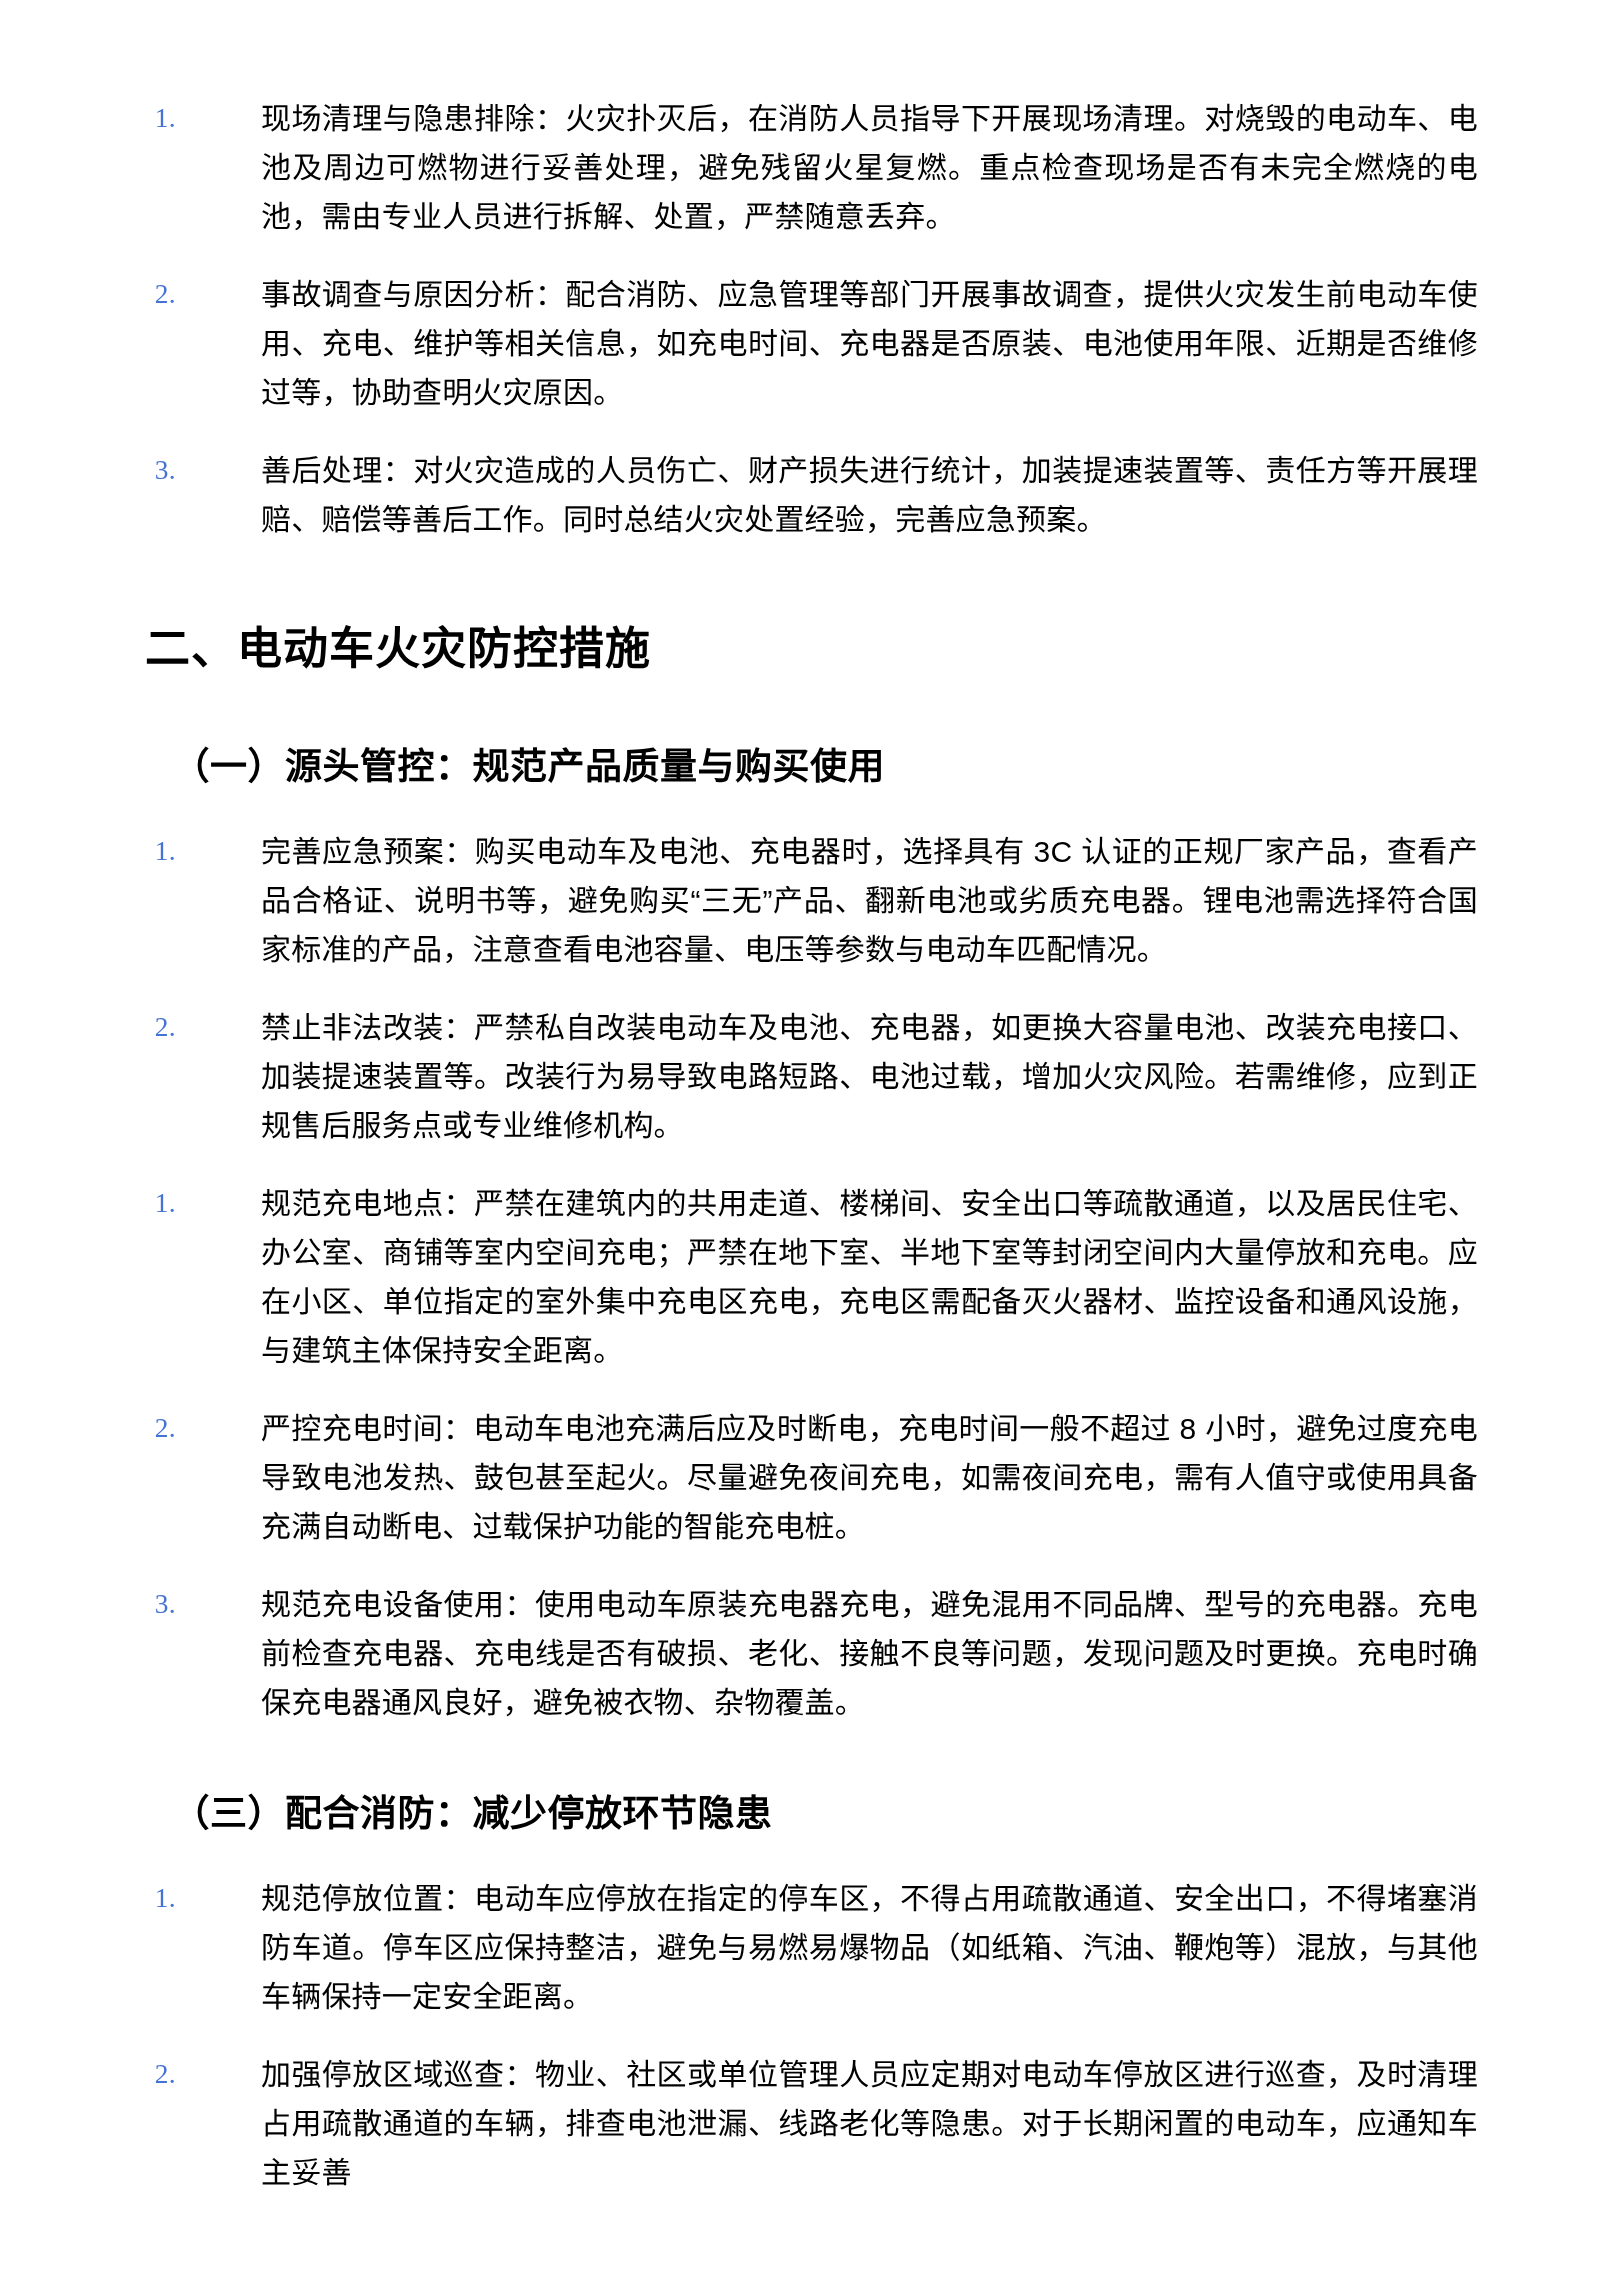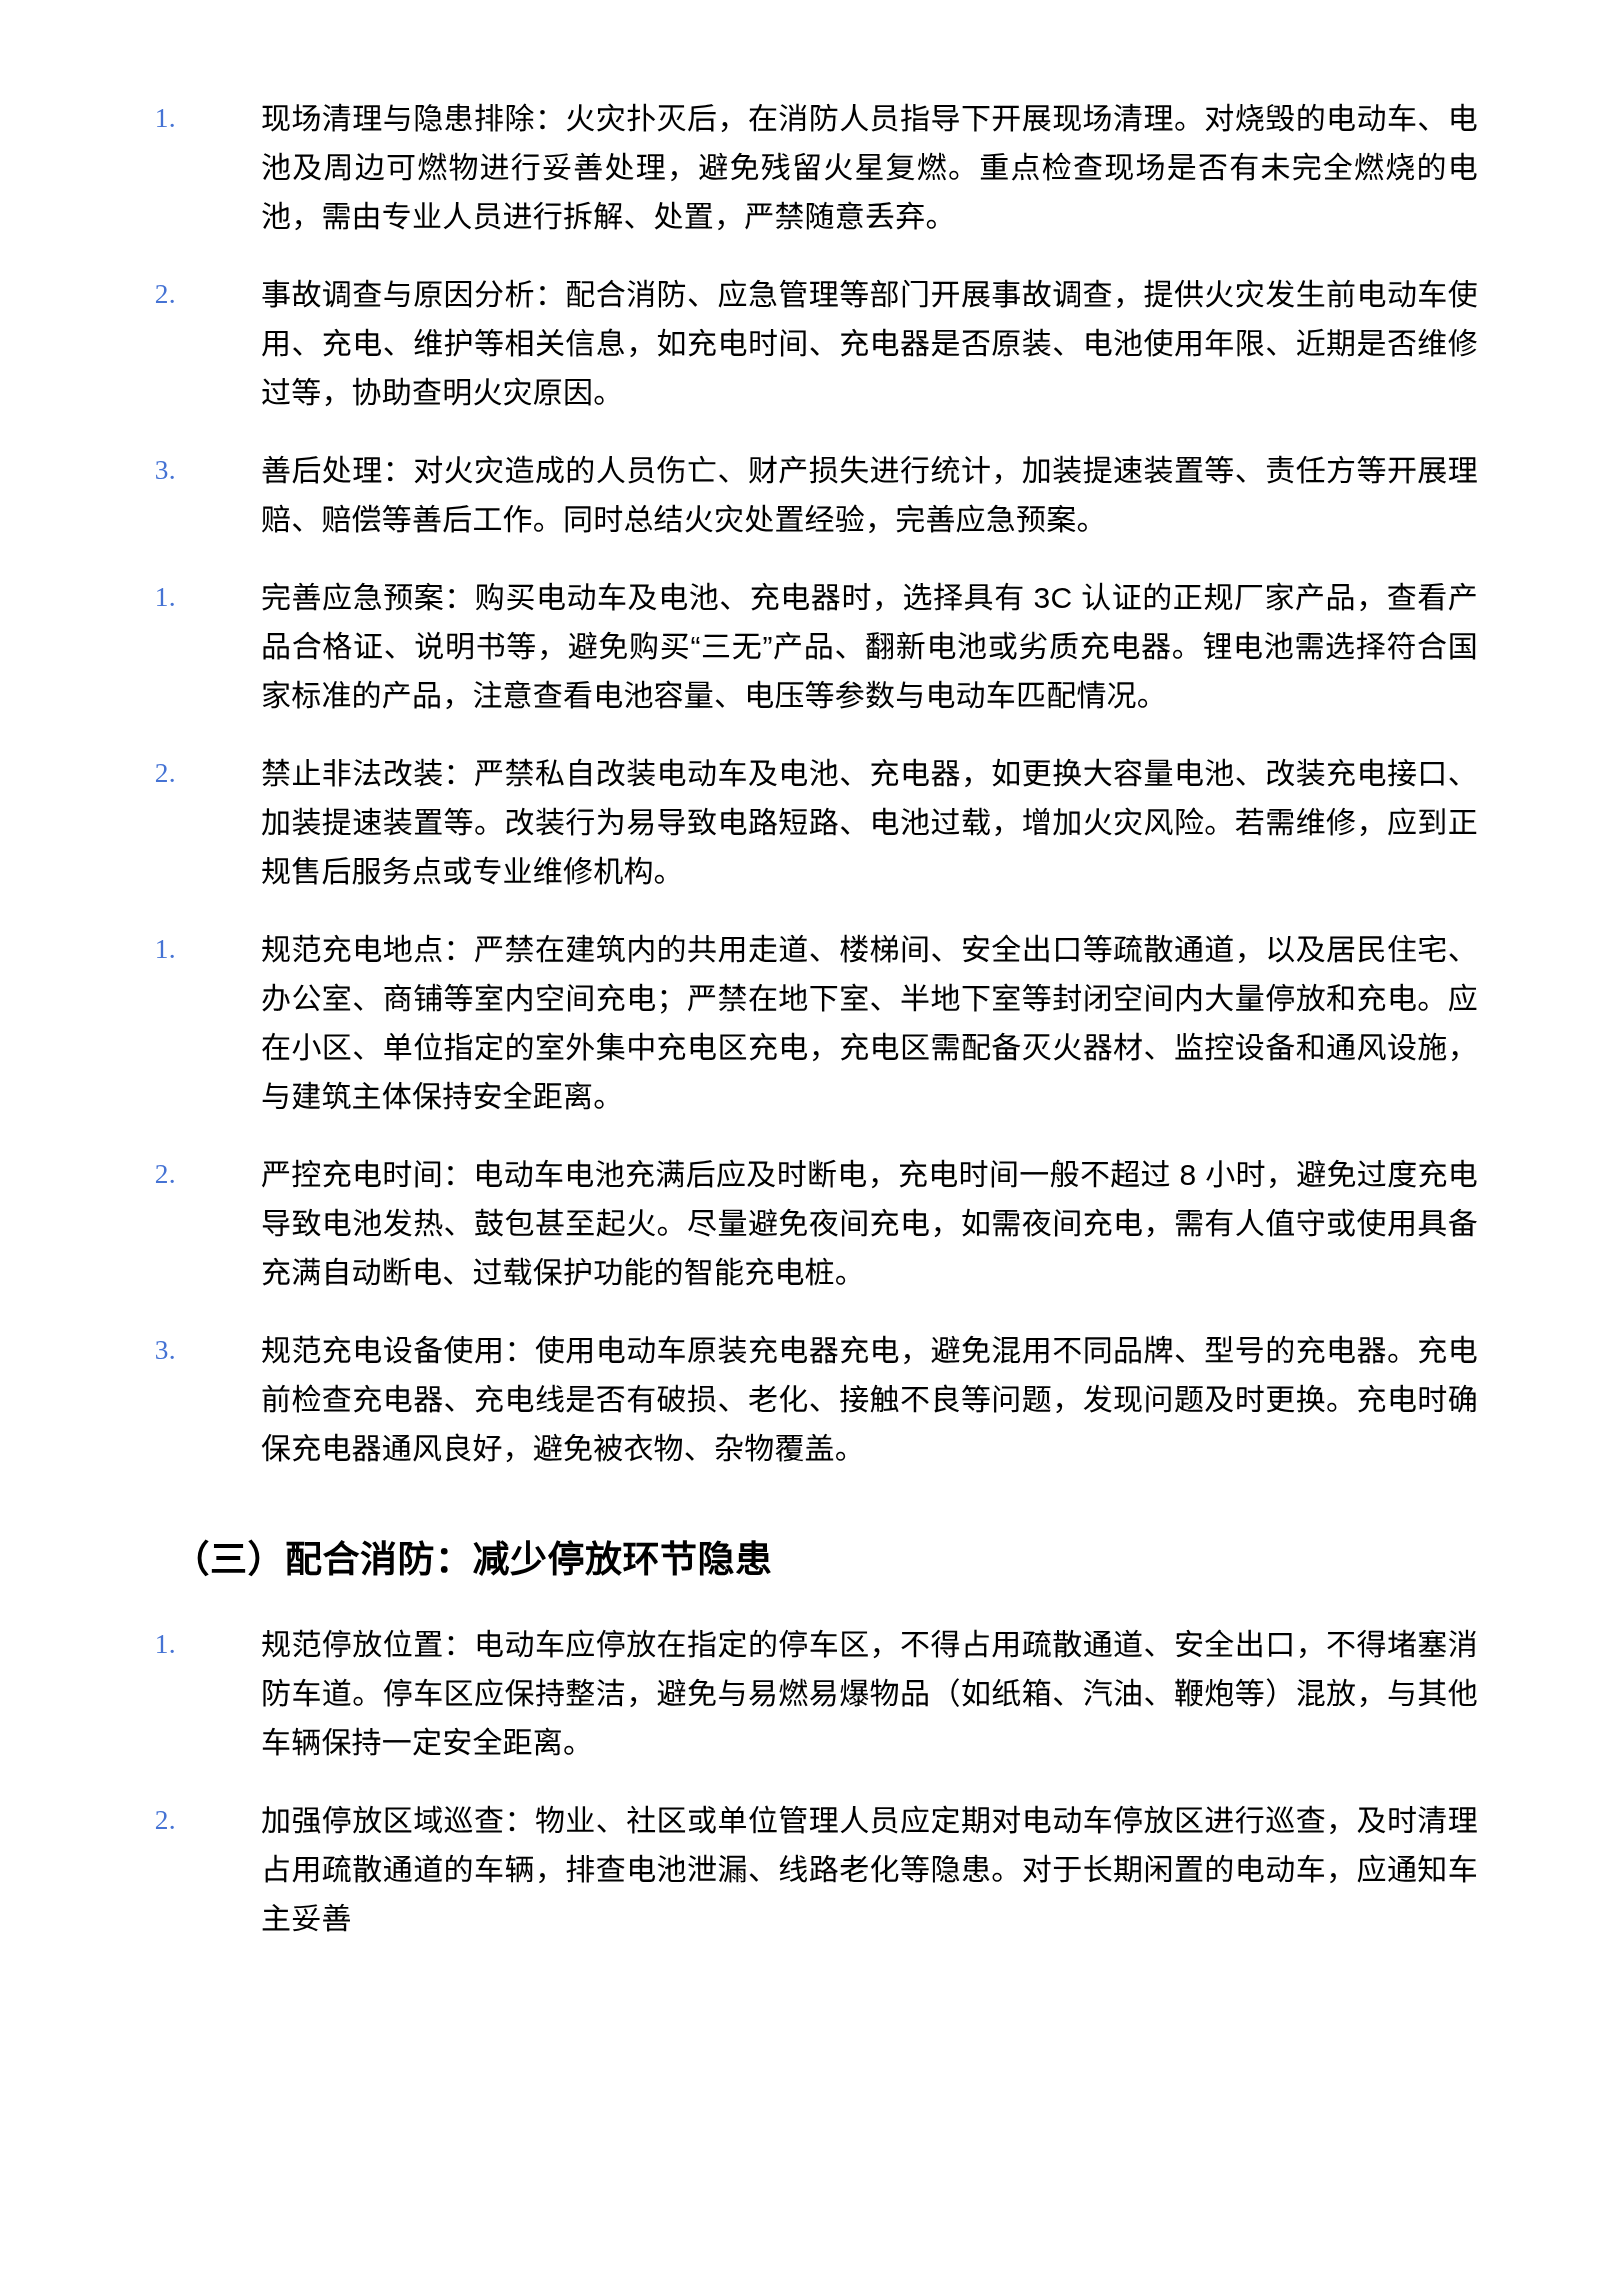--- a/index.html
+++ b/index.html
@@ -90,21 +90,23 @@
     <div class="li">
       <span class="num">2.</span>
       <span class="lead">事故调查与原因分析</span><span class="body">：配合消防、应急管理等部门开展事故调查，提供火灾发生前电动车使用、充电、维护等相关信息，如充电时间、充电器是否原装、电池使用年限、近期是否维修过等，协助查明火灾原因。</span>
     </div>
 
     <div class="li">
       <span class="num">3.</span>
       <span class="lead">善后处理</span><span class="body">：对火灾造成的人员伤亡、财产损失进行统计，加装提速装置等、责任方等开展理赔、赔偿等善后工作。同时总结火灾处置经验，完善应急预案。</span>
     </div>
 
+    <h1 class="h-main">二、电动车火灾防控措施</h1>
 
+    <h2 class="h-sub">（一）源头管控：规范产品质量与购买使用</h2>
 
     <div class="li">
       <span class="num">1.</span>
       <span class="lead">完善应急预案</span><span class="body">：购买电动车及电池、充电器时，选择具有 3C 认证的正规厂家产品，查看产品合格证、说明书等，避免购买“三无”产品、翻新电池或劣质充电器。锂电池需选择符合国家标准的产品，注意查看电池容量、电压等参数与电动车匹配情况。</span>
     </div>
 
     <div class="li">
       <span class="num">2.</span>
       <span class="lead">禁止非法改装</span><span class="body">：严禁私自改装电动车及电池、充电器，如更换大容量电池、改装充电接口、加装提速装置等。改装行为易导致电路短路、电池过载，增加火灾风险。若需维修，应到正规售后服务点或专业维修机构。</span>
     </div>

